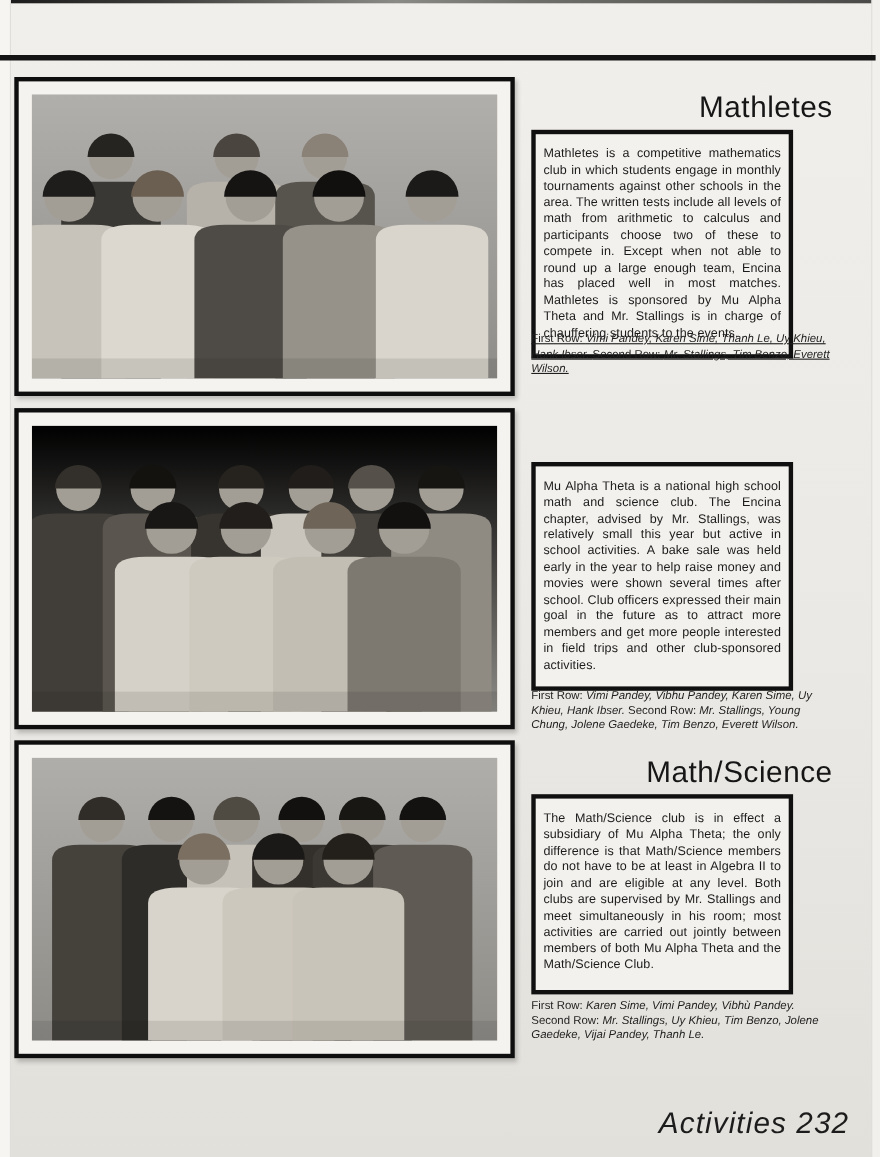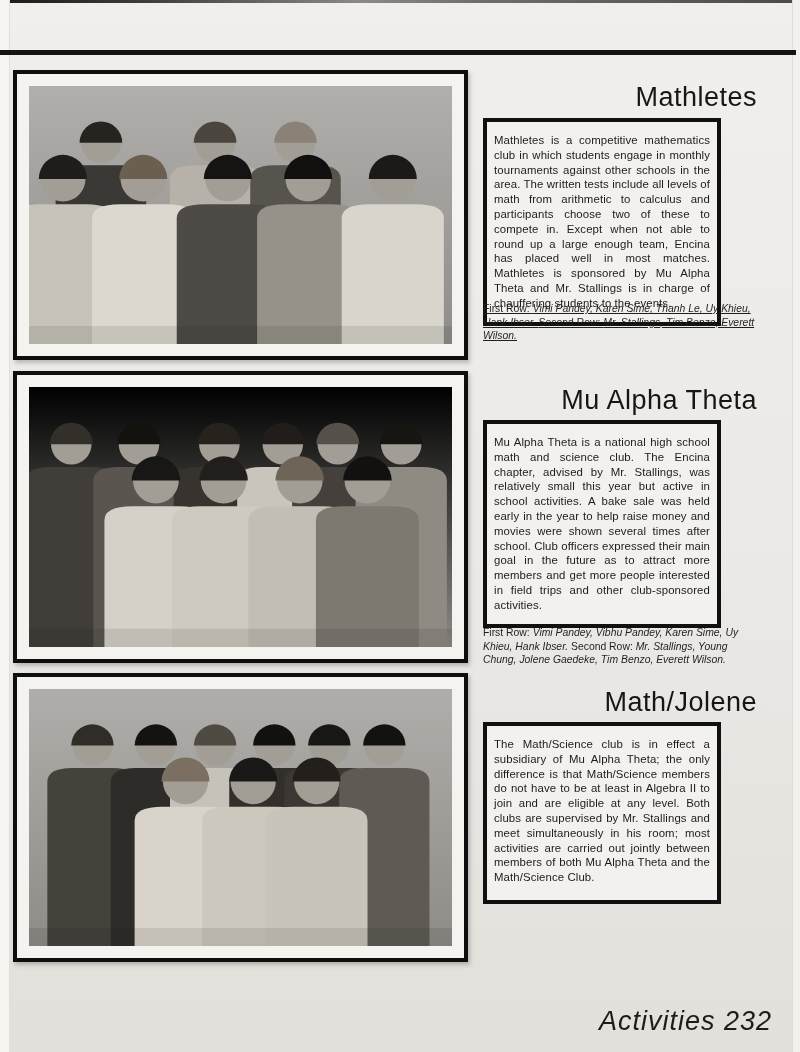--- a/index.html
+++ b/index.html
@@ -152,21 +152,20 @@
           <path d="M170.3272 93.6 a24.2528 24.2528 0 0 1 48.5056 0 Z" fill="#211e1b"></path>
           <path d="M219.24000000000004 262 L219.24000000000004 133.2256 Q219.24000000000004 119.2256 247.55400000000003 119.2256 L293.886 119.2256 Q322.20000000000005 119.2256 322.20000000000005 133.2256 L322.20000000000005 262 Z" fill="#c3beb4"></path>
           <circle cx="270.72" cy="93.6" r="22.88" fill="#a39e95"></circle>
           <path d="M246.46720000000002 93.6 a24.2528 24.2528 0 0 1 48.5056 0 Z" fill="#6e6458"></path>
           <path d="M286.92 262 L286.92 133.2256 Q286.92 119.2256 315.23400000000004 119.2256 L361.56600000000003 119.2256 Q389.88000000000005 119.2256 389.88000000000005 133.2256 L389.88000000000005 262 Z" fill="#7d7971"></path>
           <circle cx="338.40000000000003" cy="93.6" r="22.88" fill="#a39e95"></circle>
           <path d="M314.14720000000005 93.6 a24.2528 24.2528 0 0 1 48.5056 0 Z" fill="#121110"></path>
           <rect y="241.8" width="423" height="18.200000000000003" fill="rgba(20,20,20,0.10)"></rect>
         </svg></div>
   </figure>
-  <h2 class="title t2">Mu Alpha Theta</h2>
   <div class="textbox b2">
     <p class="body-text">Mu Alpha Theta is a national high school math and science club. The Encina chapter, advised by Mr. Stallings, was relatively small this year but active in school activities. A bake sale was held early in the year to help raise money and movies were shown several times after school. Club officers expressed their main goal in the future as to attract more members and get more people interested in field trips and other club-sponsored activities.</p>
   </div>
   <p class="caption c2"><span class="cap-label">First Row: </span><span class="cap-names">Vimi Pandey, Vibhu Pandey, Karen Sime, Uy Khieu, Hank Ibser. </span><span class="cap-label">Second Row: </span><span class="cap-names">Mr. Stallings, Young Chung, Jolene Gaedeke, Tim Benzo, Everett Wilson.</span></p>
 
   <figure class="photo-frame pf3">
     <div class="photo" aria-label="Black-and-white group photo of nine Math/Science club members, three in front and six behind"><svg width="423" height="257" viewBox="0 0 423 257" xmlns="http://www.w3.org/2000/svg">
           <defs>
             <linearGradient id="g2" x1="0" y1="0" x2="0" y2="1">
               <stop offset="0" stop-color="#b0aeaa"></stop>
@@ -197,22 +196,23 @@
           <path d="M132.53704 92.52 a23.97296 23.97296 0 0 1 47.94592 0 Z" fill="#7a6f61"></path>
           <path d="M173.304 259 L173.304 131.84992 Q173.304 117.84992 201.2913 117.84992 L247.0887 117.84992 Q275.076 117.84992 275.076 131.84992 L275.076 259 Z" fill="#cdc8be"></path>
           <circle cx="224.19" cy="92.52" r="22.616" fill="#a39e95"></circle>
           <path d="M200.21704 92.52 a23.97296 23.97296 0 0 1 47.94592 0 Z" fill="#1b1917"></path>
           <path d="M236.75400000000005 259 L236.75400000000005 131.84992 Q236.75400000000005 117.84992 264.7413 117.84992 L310.53870000000006 117.84992 Q338.52600000000007 117.84992 338.52600000000007 131.84992 L338.52600000000007 259 Z" fill="#c9c4b9"></path>
           <circle cx="287.64000000000004" cy="92.52" r="22.616" fill="#a39e95"></circle>
           <path d="M263.66704000000004 92.52 a23.97296 23.97296 0 0 1 47.94592 0 Z" fill="#23201c"></path>
           <rect y="239.01000000000002" width="423" height="17.990000000000002" fill="rgba(20,20,20,0.10)"></rect>
         </svg></div>
   </figure>
-  <h2 class="title t3">Math/Jolene</h2>
+  <h2 class="title t3">Math/Science</h2>
   <div class="textbox b3">
     <p class="body-text">The Math/Science club is in effect a subsidiary of Mu Alpha Theta; the only difference is that Math/Science members do not have to be at least in Algebra II to join and are eligible at any level. Both clubs are supervised by Mr. Stallings and meet simultaneously in his room; most activities are carried out jointly between members of both Mu Alpha Theta and the Math/Science Club.</p>
   </div>
+  <p class="caption c3"><span class="cap-label">First Row: </span><span class="cap-names">Karen Sime, Vimi Pandey, Vibhù Pandey. </span><span class="cap-label">Second Row: </span><span class="cap-names">Mr. Stallings, Uy Khieu, Tim Benzo, Jolene Gaedeke, Vijai Pandey, Thanh Le.</span></p>
 
   <div class="footer">
     <span>Activities 232</span>
   </div>
 
 </div>
 
 </body></html>

